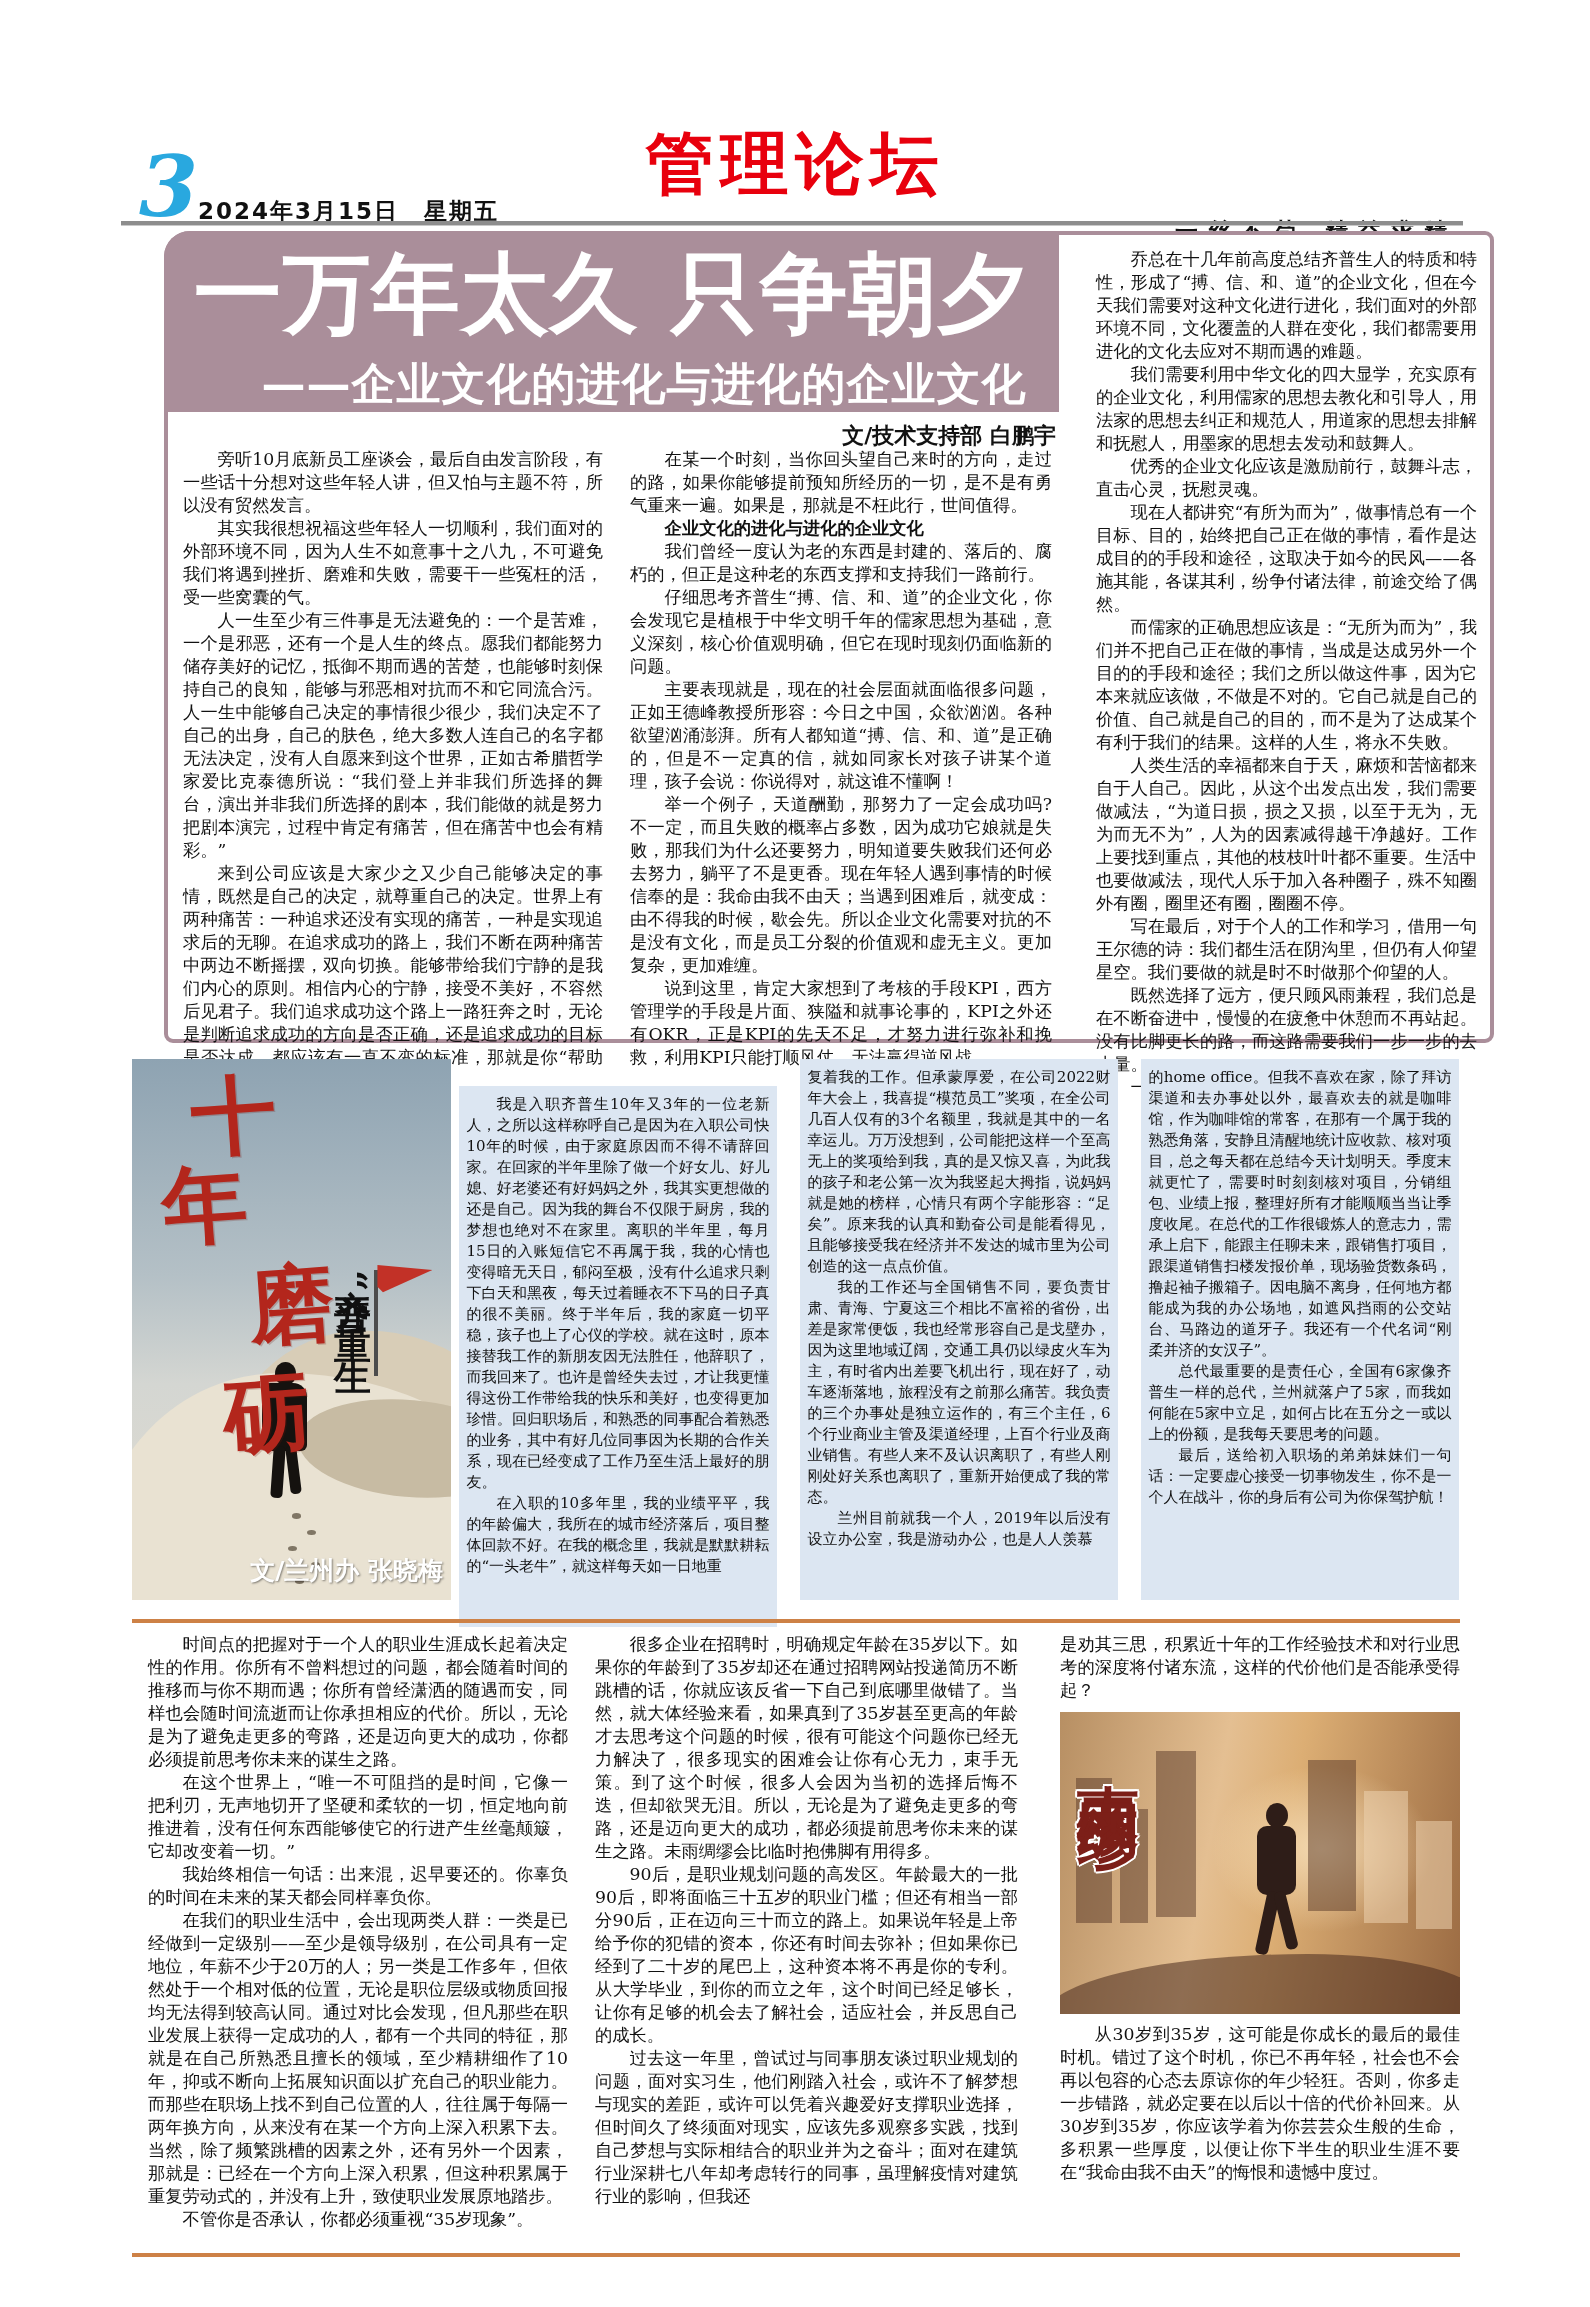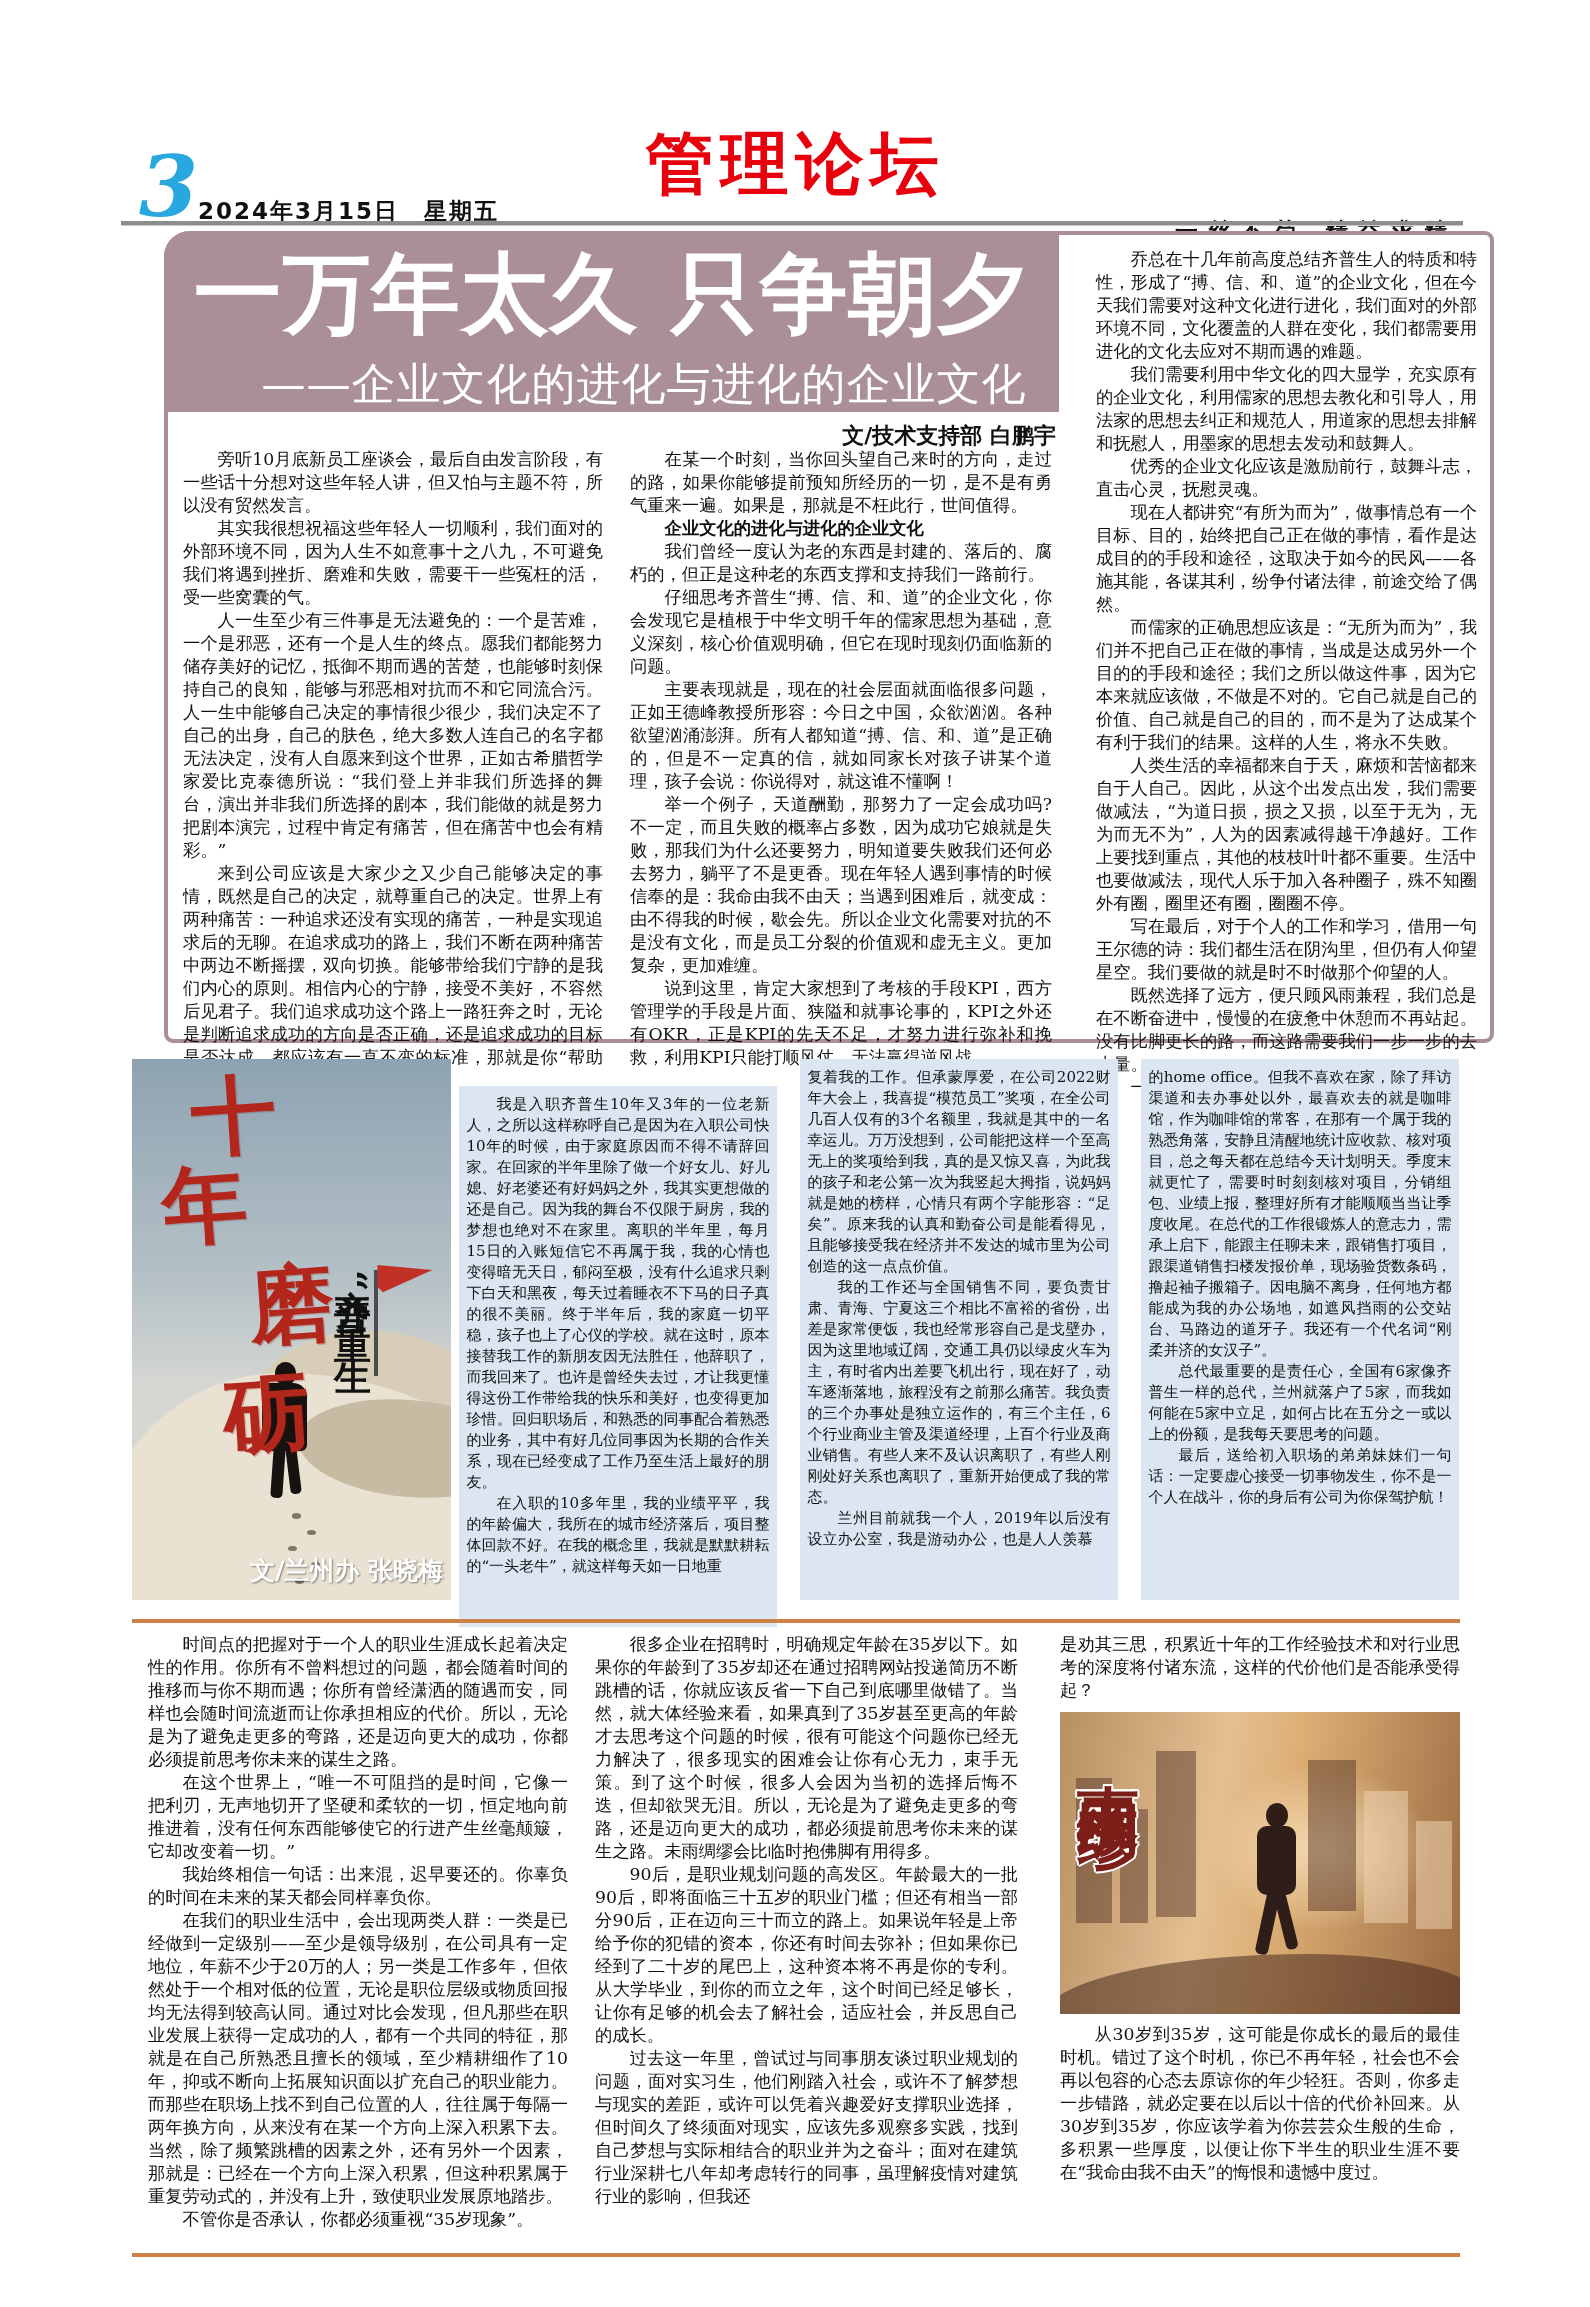--- a/index.html
+++ b/index.html
@@ -16,21 +16,21 @@
           font-family:"DejaVu Sans", sans-serif;letter-spacing:10px;}
   .hrule{position:absolute;left:121px;top:221px;width:1342px;height:4.4px;
          background:#8d8d8d;border-bottom:1.5px solid #c9c9c9;}
   
   .art1{position:absolute;left:132px;top:231px;width:1330px;height:812px;
         border:4.4px solid #aa8e9a;border-radius:26px 9px 9px 9px;box-sizing:border-box;background:#fff;margin-left:32px;}
   .headlineblock{position:absolute;left:-4.4px;top:-4.4px;width:895px;height:181px;
                  background:#aa8e9a;border-radius:26px 0 0 0;}
   .headline{position:absolute;left:20px;top:14px;width:853px;text-align:center;
             font-size:88px;line-height:1.1;font-weight:bold;color:#ffffff;letter-spacing:1px;}
-  .subhead1{position:absolute;right:32px;top:124px;font-size:44px;font-weight:normal;color:#ffffff;letter-spacing:1px;}
+  .subhead1{position:absolute;right:32px;top:124px;font-size:44px;font-weight:bold;color:#ffffff;letter-spacing:1px;}
   .byline1{position:absolute;left:592px;top:186px;width:296px;text-align:right;
            font-size:22px;font-weight:bold;font-family:"DejaVu Sans", sans-serif;}
   .textcol{position:absolute;font-size:17.3px;line-height:23px;text-align:justify;}
   .textcol p{margin:0;text-indent:2em;}
   .a1c1{left:15px;top:213px;width:420px;height:587px;}
   .a1c2{left:462px;top:213px;width:422px;height:587px;}
   .a1c3{left:928px;top:13px;width:381px;height:784px;}
   .boldp{font-weight:bold;}
   
   .photo1{position:absolute;left:132px;top:1059px;width:319px;height:541px;overflow:hidden;background:#b9c4c9;}

